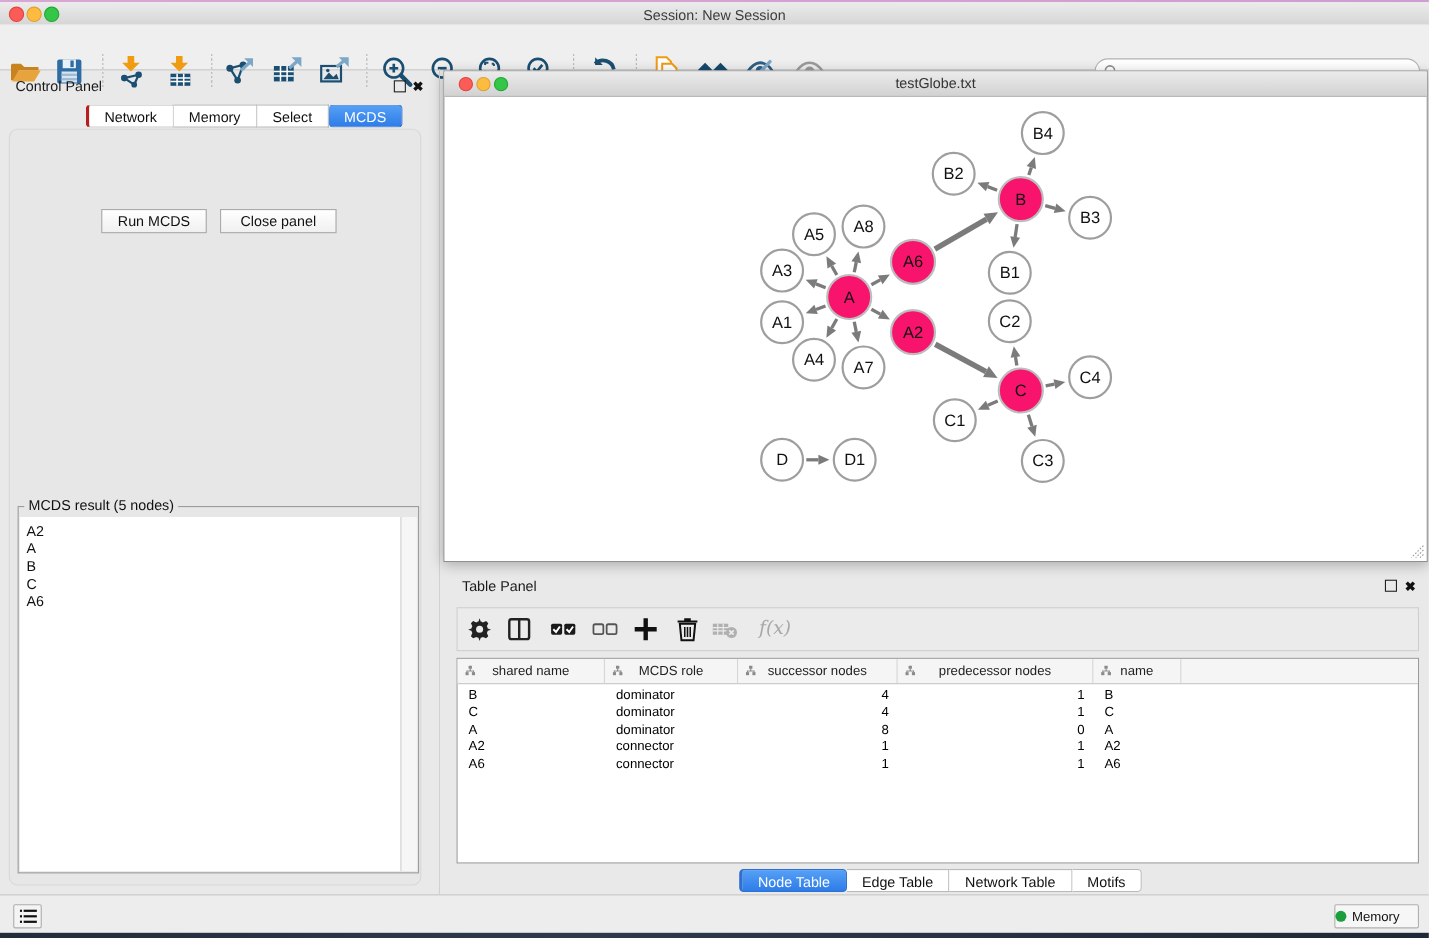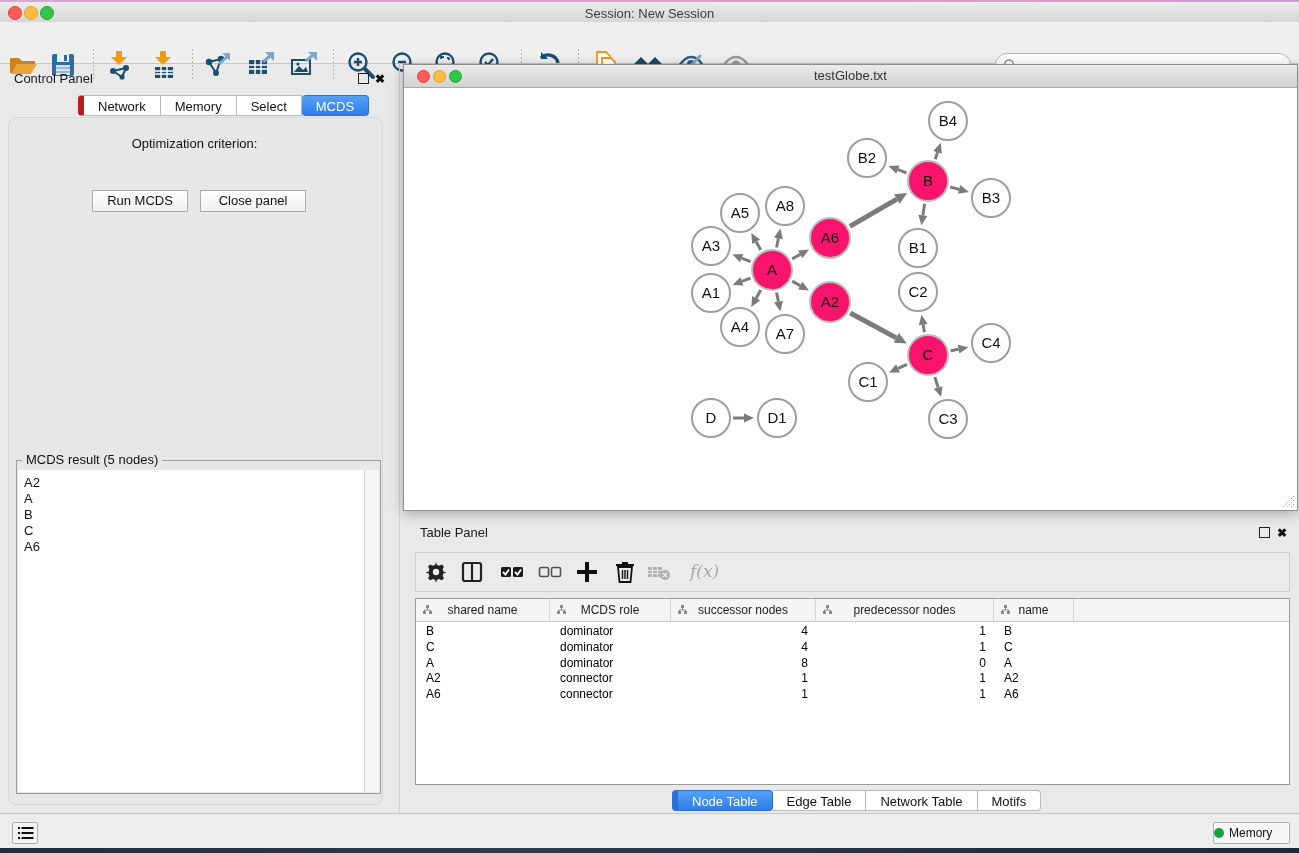--- a/index.html
+++ b/index.html
@@ -21,21 +21,21 @@
   .toolbar{left:0;top:22px;width:1299px;height:41px;background:#efefef;border-bottom:1px solid #c6c6c6;}
   .tbi{top:28px;width:30px;height:30px;}
   .tbsep{top:27px;width:1px;height:32px;background:repeating-linear-gradient(#b5b5b5 0 2px,transparent 2px 4px);}
   .searchbox{left:995px;top:31px;width:294px;height:23px;background:#fff;border:1px solid #b3b3b3;border-radius:12px;}
   
   .cp-title{left:14px;top:71px;font-size:13px;}
   .float-ic{width:9px;height:9px;border:1.5px solid #222;}
   .close-ic{font-size:12px;font-weight:bold;color:#111;line-height:12px;}
   .cp-tabs{left:78px;top:95px;height:21px;display:flex;}
   .seg{height:21px;line-height:21px;font-size:13px;text-align:center;background:#fff;border:1px solid #b9b9b9;border-left:none;color:#111;box-sizing:border-box;padding:0 14px;}
-  .seg:first-child{border-left:6px solid #b91c1c;border-radius:4px 0 0 4px;}
+  .seg:first-child{border-left:3px solid #b91c1c;border-radius:4px 0 0 4px;}
   .seg:last-child{border-radius:0 4px 4px 0;}
   .seg.active{background:linear-gradient(#55a0f6,#2e7ce8);color:#fff;border-color:#2e6fd0;border-radius:4px;}
   .cp-panel{left:8px;top:117px;width:373px;height:686px;background:#e7e7e7;border:1px solid #d8d8d8;border-radius:8px;}
   .opt-label{left:8px;top:136px;width:373px;text-align:center;font-size:13px;color:#111;}
   .dropdown{left:43px;top:156px;width:312px;height:24px;background:#fff;border:1px solid #9f9f9f;border-radius:5px;box-sizing:border-box;}
   .dropdown .val{position:absolute;left:10px;top:0;line-height:22px;font-size:13px;color:#111;white-space:nowrap;}
   .spinner{position:absolute;right:2px;top:2px;width:17px;height:18px;border-radius:4px;background:linear-gradient(#5aa4f7,#2e7ce8);}
   .spinner .up{position:absolute;left:4.5px;top:3px;width:0;height:0;border-left:4px solid transparent;border-right:4px solid transparent;border-bottom:5px solid #fff;}
   .spinner .dn{position:absolute;left:4.5px;bottom:3px;width:0;height:0;border-left:4px solid transparent;border-right:4px solid transparent;border-top:5px solid #fff;}
   .btn{height:22px;line-height:20px;font-size:13px;text-align:center;background:linear-gradient(#ffffff,#f0f0f0);border:1px solid #ababab;border-radius:0;box-sizing:border-box;color:#111;}
@@ -198,21 +198,20 @@
   <div class="abs cp-title">Control Panel</div>
   <div class="abs float-ic" style="left:358px;top:73px"></div>
   <div class="abs close-ic" style="left:375px;top:73px">✖</div>
   <div class="abs cp-tabs" id="cp-tabs">
       <span class="seg">Network</span>
       <span class="seg">Memory</span>
       <span class="seg">Select</span>
       <span class="seg active">MCDS</span>
     </div>
   <div class="abs cp-panel"></div>
-  <div class="abs opt-label">Optimization criterion:</div>
   <div class="abs btn" style="left:92px;top:190px;width:96px">Run MCDS</div>
   <div class="abs btn" style="left:200px;top:190px;width:106px">Close panel</div>
   <div class="abs groupbox">
     <div class="legend">MCDS result (5 nodes)</div>
     <div class="mcds-list" id="mcds-list">
         <div>A2</div>
         <div>A</div>
         <div>B</div>
         <div>C</div>
         <div>A6</div>

